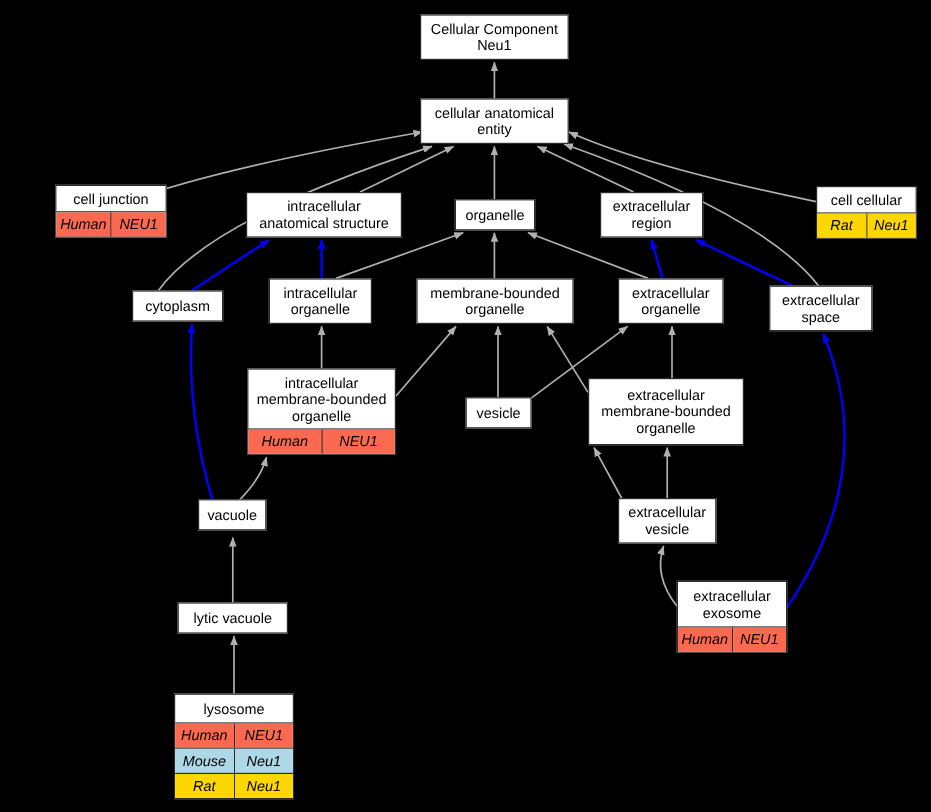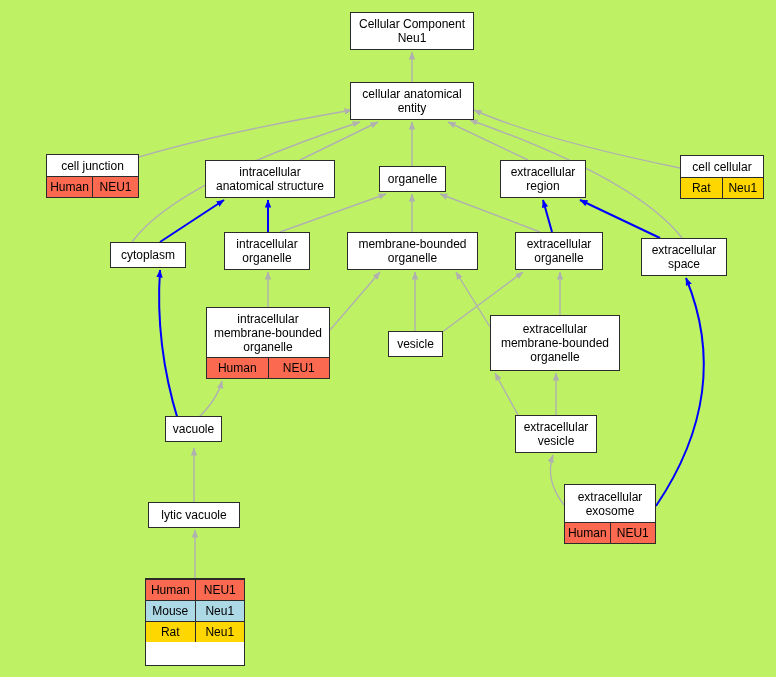--- a/index.html
+++ b/index.html
@@ -1,26 +1,26 @@
 <!DOCTYPE html>
 <html><head>
 <meta charset="utf-8">
 <style>
   html,body{margin:0;padding:0;background:#ffffff;}
   body{width:776px;height:677px;overflow:hidden;
        font-family:"Liberation Sans","DejaVu Sans",sans-serif;}
-  #stage{position:relative;width:776px;height:677px;background:#bef264;}
+  #stage{position:relative;width:776px;height:677px;background:#000000;}
   svg#edges{position:absolute;left:0;top:0;width:776px;height:677px;}
   .node{position:absolute;box-sizing:border-box;border:1.5px solid #2b2b2b;
         background:#ffffff;display:flex;flex-direction:column;}
   .node .title{flex:1;display:flex;align-items:center;justify-content:center;
         text-align:center;font-size:12px;color:#000;line-height:14px;padding:2px 4px;
         white-space:pre-line;}
   .badges{display:flex;flex-direction:column;}
-  .badge-row{display:flex;border-top:1.5px solid #2b2b2b;}
+  .badge-row{display:flex;border-top:1.5px solid #2b2b2b;font-style:italic;}
   .badge-cell{flex:1;text-align:center;font-size:12px;color:#000;
         line-height:20px;height:20px;box-sizing:border-box;}
   .badge-cell.left{border-right:1.5px solid #2b2b2b;}
 </style>
 </head>
 <body>
 
 <div id="stage">
   <svg id="edges" viewBox="0 0 776 677">
     <defs>
@@ -153,20 +153,21 @@
           <div class="badge-row" style="border-top-color: rgb(43, 43, 43);">
             <div class="badge-cell left" style="background: rgb(251, 106, 80); border-right-color: rgb(43, 43, 43);">Human</div>
             <div class="badge-cell" style="background: rgb(251, 106, 80);">NEU1</div>
           </div>
         </div>
       </div>
       <div class="node" style="left: 148px; top: 502px; width: 92px; height: 26px; border-color: rgb(43, 43, 43);">
         <div class="title">lytic vacuole</div>
       </div>
       <div class="node" style="left: 145px; top: 578px; width: 100px; height: 88px; border-color: rgb(43, 43, 43);">
+        <div class="title">lysosome</div>
         <div class="badges">
           <div class="badge-row" style="border-top-color: rgb(43, 43, 43);">
             <div class="badge-cell left" style="background: rgb(251, 106, 80); border-right-color: rgb(43, 43, 43);">Human</div>
             <div class="badge-cell" style="background: rgb(251, 106, 80);">NEU1</div>
           </div>
           <div class="badge-row" style="border-top-color: rgb(43, 43, 43); align-items: center;">
             <div class="badge-cell left" style="background: rgb(173, 216, 230); border-right-color: rgb(43, 43, 43);">Mouse</div>
             <div class="badge-cell" style="background: rgb(173, 216, 230);">Neu1</div>
           </div>
           <div class="badge-row" style="border-top-color: rgb(43, 43, 43);">

